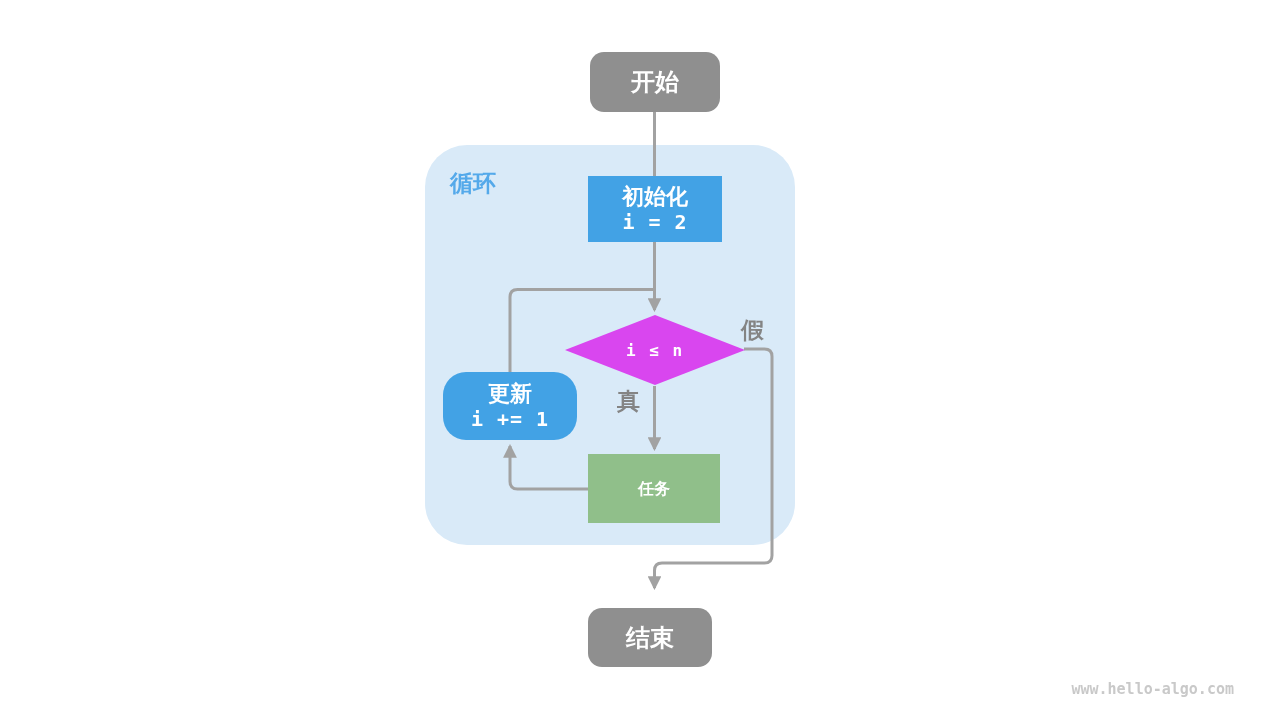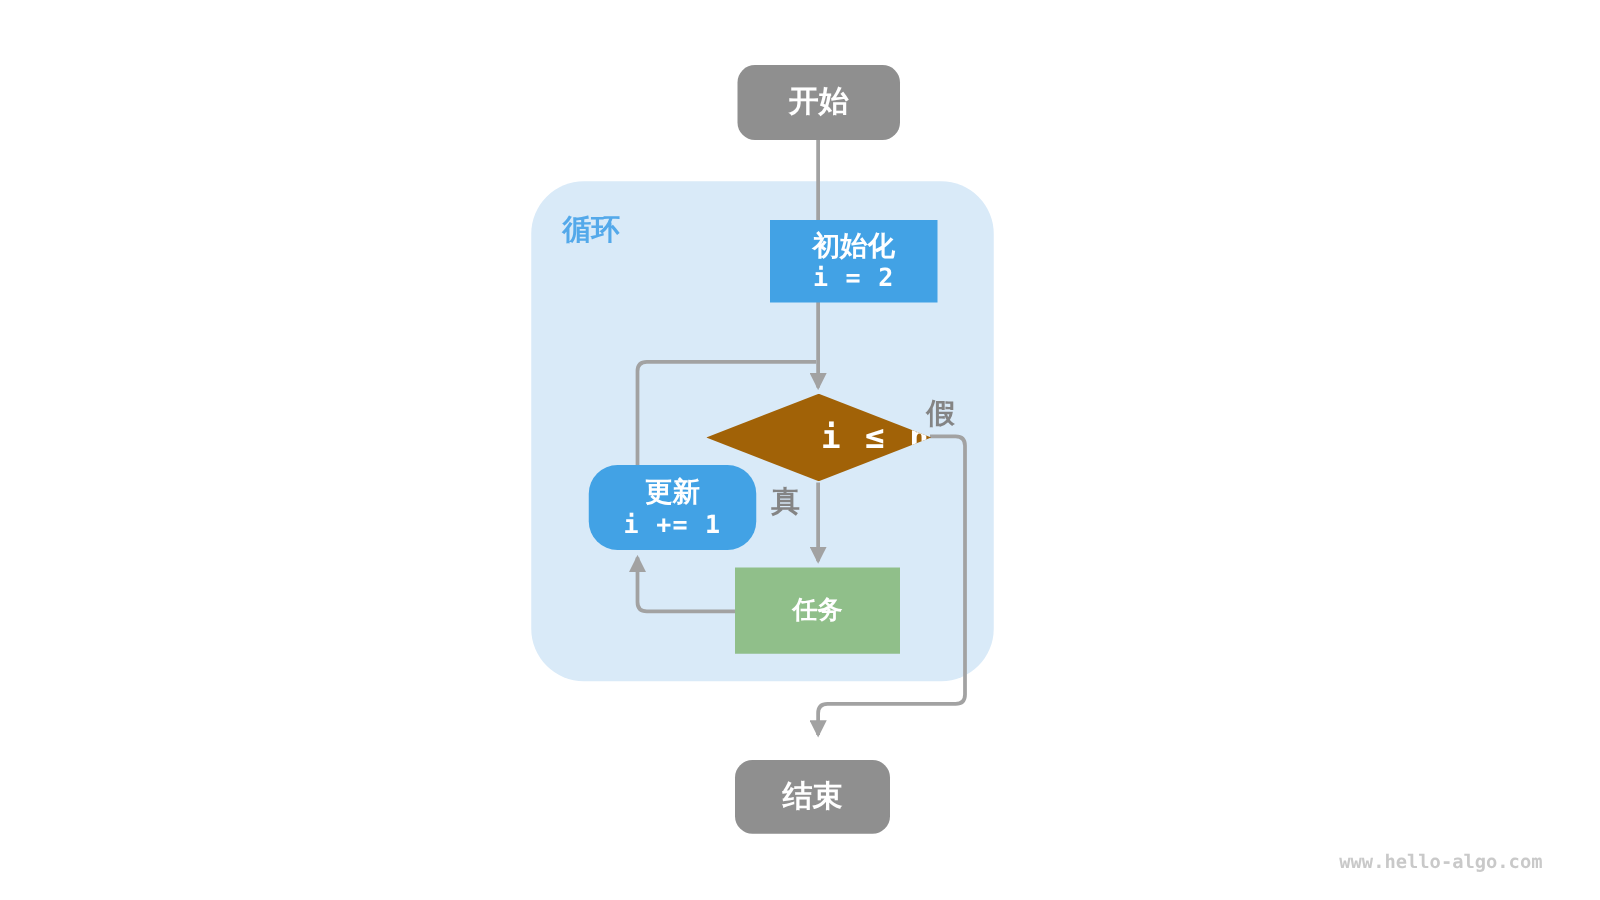--- a/index.html
+++ b/index.html
@@ -49,48 +49,48 @@
     color: #ffffff;
     font-weight: bold;
     z-index: 2;
     line-height: 1.25;
   }
   .terminal {
     background: #8f8f8f;
     border-radius: 14px;
     font-size: 24px;
   }
-  .process { background: #42a2e5; font-size: 22px; margin-left: 28px; }
+  .process { background: #42a2e5; font-size: 22px; }
   .process .code-line {
     font-family: "DejaVu Sans Mono", monospace;
     font-size: 20px;
     letter-spacing: 1px;
   }
   .decision-wrap {
     position: absolute;
     left: 565px; top: 315px;
     width: 180px; height: 70px;
     z-index: 2;
   }
   .decision {
     width: 100%; height: 100%;
-    background: #a16207;
+    background: #d946ef;
     clip-path: polygon(50% 0, 100% 50%, 50% 100%, 0 50%);
     display: flex;
     align-items: center;
-    justify-content: flex-end;
+    justify-content: center;
     color: #ffffff;
     font-weight: bold;
     font-family: "DejaVu Sans Mono", monospace;
-    font-size: 26px;
+    font-size: 16px;
     letter-spacing: 2px;
   }
   .task {
     background: #90bf8a;
-    font-size: 20px;
+    font-size: 16px;
   }
   .edge-label {
     position: absolute;
     font-size: 23px;
     font-weight: bold;
     color: #848484;
     z-index: 3;
   }
   .edge-label.true-label  { left: 617px; top: 386px; }
   .edge-label.false-label { left: 741px; top: 315px; }

